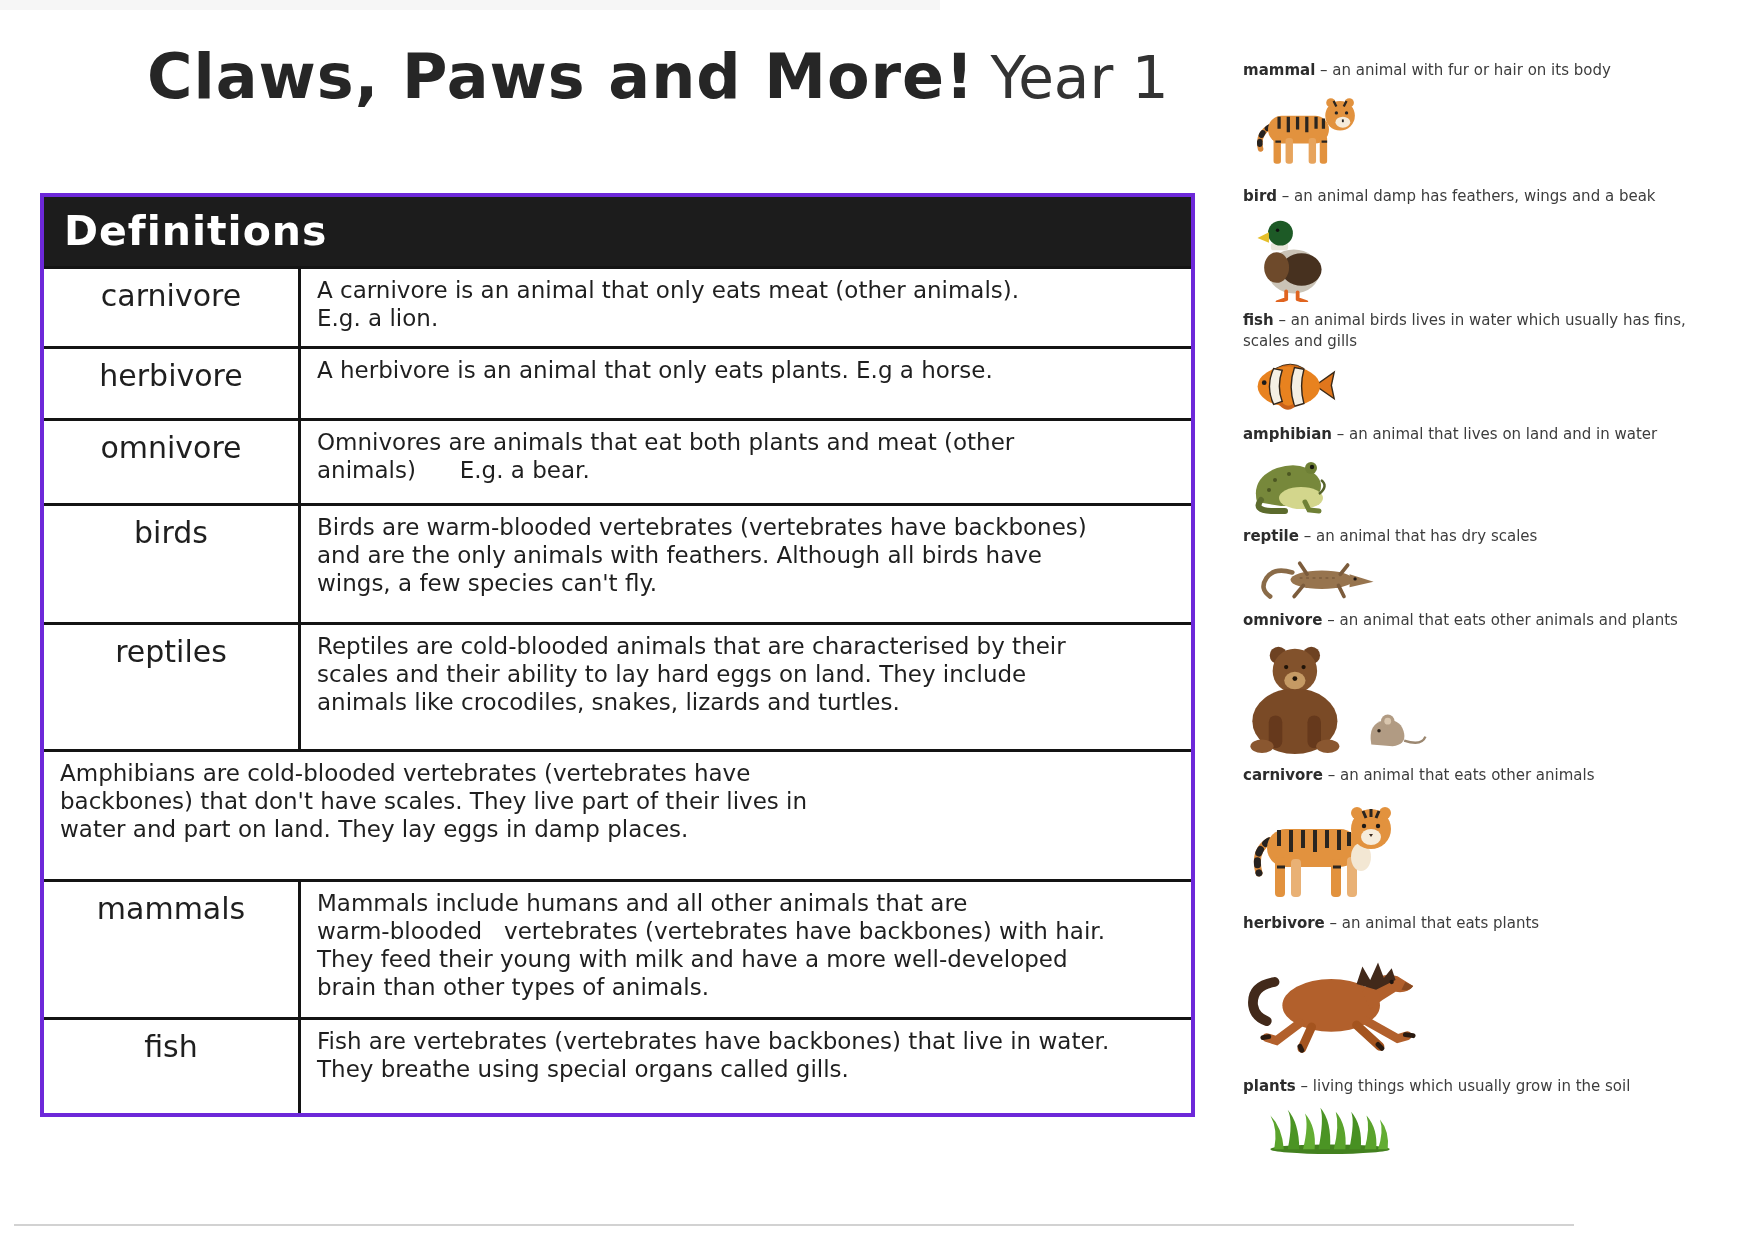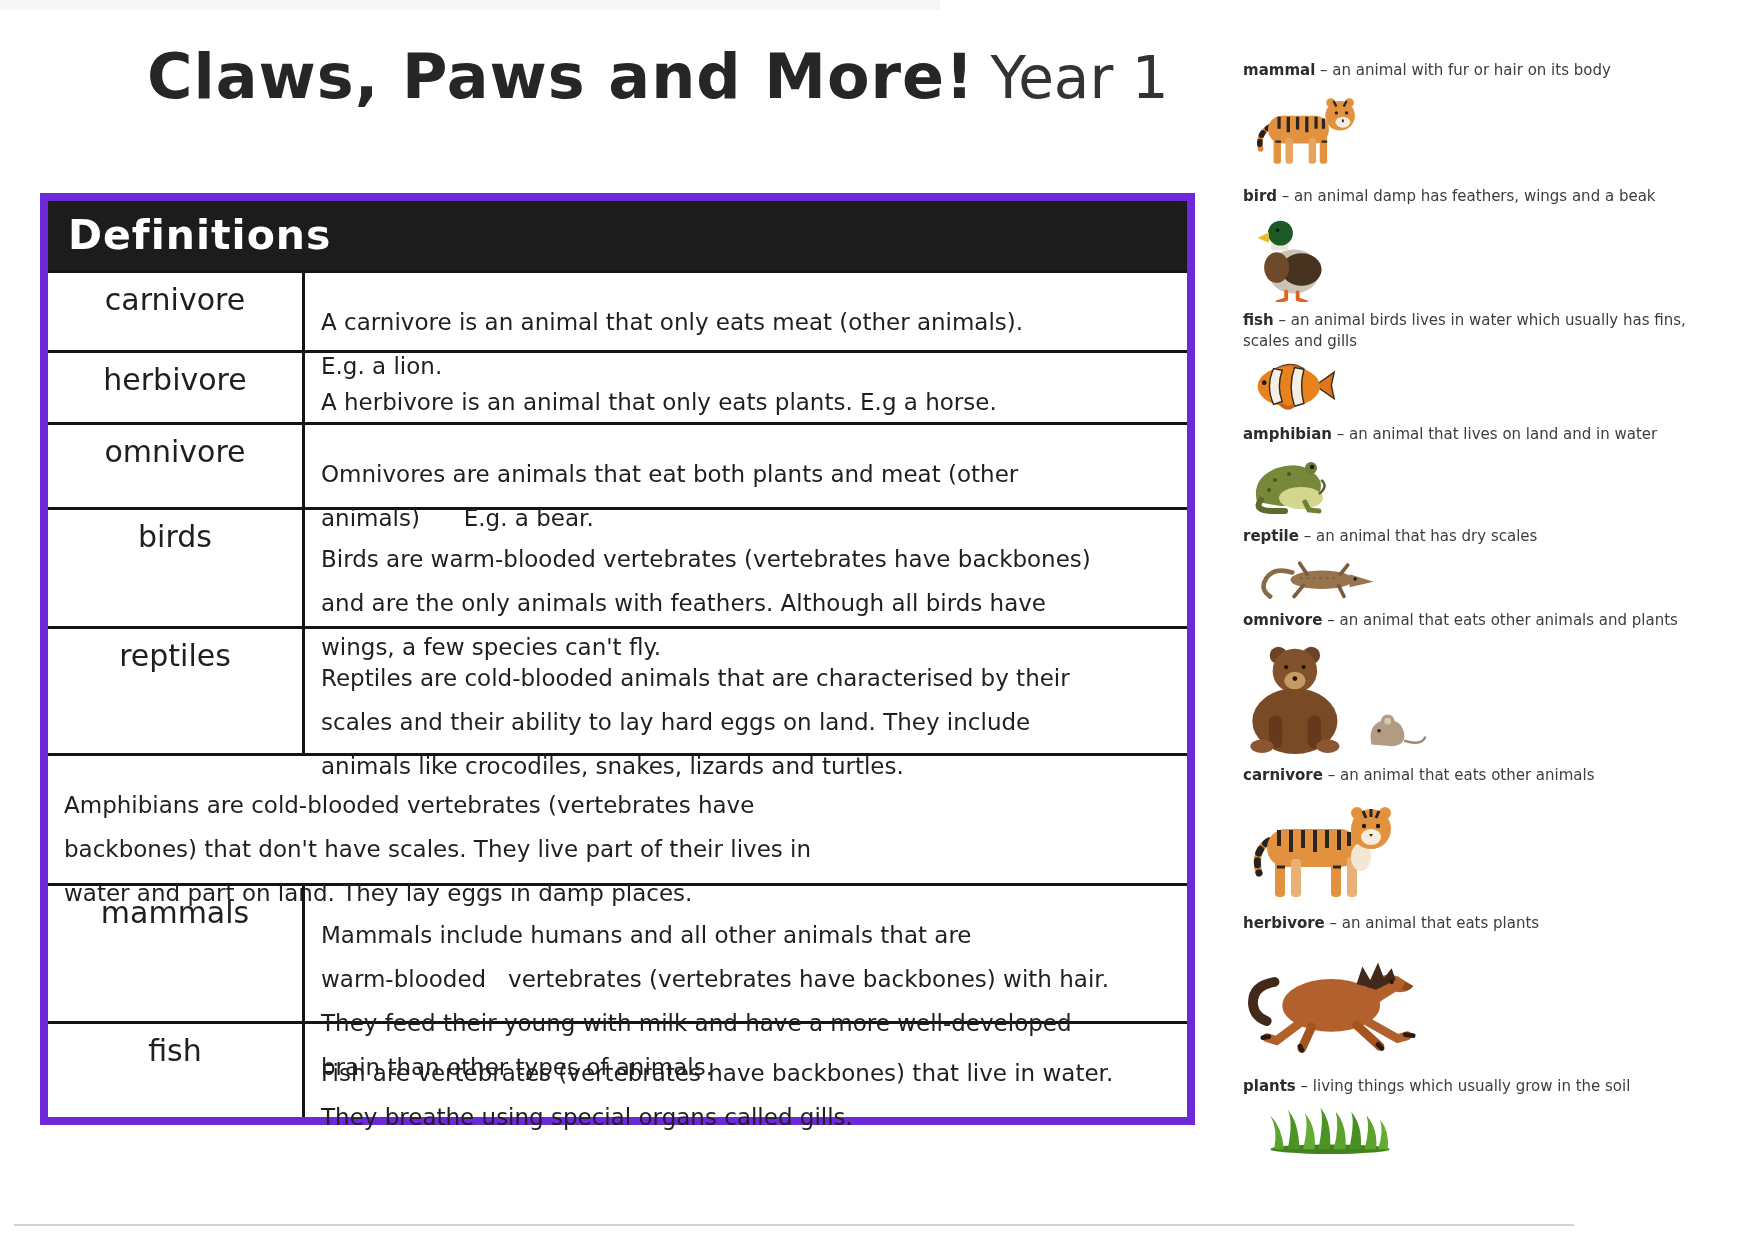--- a/index.html
+++ b/index.html
@@ -7,25 +7,25 @@
     width:1754px; height:1240px; position:relative; overflow:hidden;
     background:#ffffff; font-family:"DejaVu Sans", sans-serif;
   }
   .scan-strip-top { position:absolute; left:0; top:0; width:940px; height:10px; background:#f6f6f6; }
   .scan-line-bottom { position:absolute; left:14px; top:1224px; width:1560px; height:2px; background:#d2d2d2; }
 
   .title { position:absolute; left:128px; top:40px; white-space:nowrap; color:#262626;margin-left:19px; }
   .title .bold { font-weight:800; font-size:62px; letter-spacing:1px; }
   .title .light { font-weight:400; font-size:58px; margin-left:16px; color:#333; }
 
-  .deftable { position:absolute; left:40px; top:193px; width:1155px; border:8px solid #6d28d9; box-sizing:border-box; background:#fff; }
+  .deftable { position:absolute; left:40px; top:193px; width:1155px; border:4px solid #6d28d9; box-sizing:border-box; background:#fff; }
   .theader { background:#1c1c1c; color:#fff; height:69px; box-sizing:border-box; font-size:41px; font-weight:800; letter-spacing:1px; padding:10px 0 0 20px; }
   .trow { display:flex; border-top:3px solid #141414; box-sizing:border-box; }
   .tc-term { flex:0 0 257px; width:257px; border-right:3px solid #141414; box-sizing:border-box; text-align:center; padding-top:9px; font-size:30px; color:#1f1f1f; }
-  .tc-def { flex:1; padding:7px 20px 0 16px; font-size:23px; line-height:44px; color:#1f1f1f; white-space:pre-wrap;margin-top:20px; }
+  .tc-def { flex:1; padding:7px 20px 0 16px; font-size:23px; line-height:28px; color:#1f1f1f; white-space:pre-wrap; }
 
   .sidebar { position:absolute; left:1243px; top:8px; width:511px; height:1240px; }
   .sb-item { position:absolute; left:0; width:511px; }
   .sb-label { font-size:15px; line-height:21px; color:#3d3d3d; }
   .sb-label b { font-weight:700; color:#2c2c2c; }
   .sb-def { white-space:pre-wrap; }
   .sb-icon { margin-top:7px; line-height:0; }
 </style>
 </head>
 <body>

